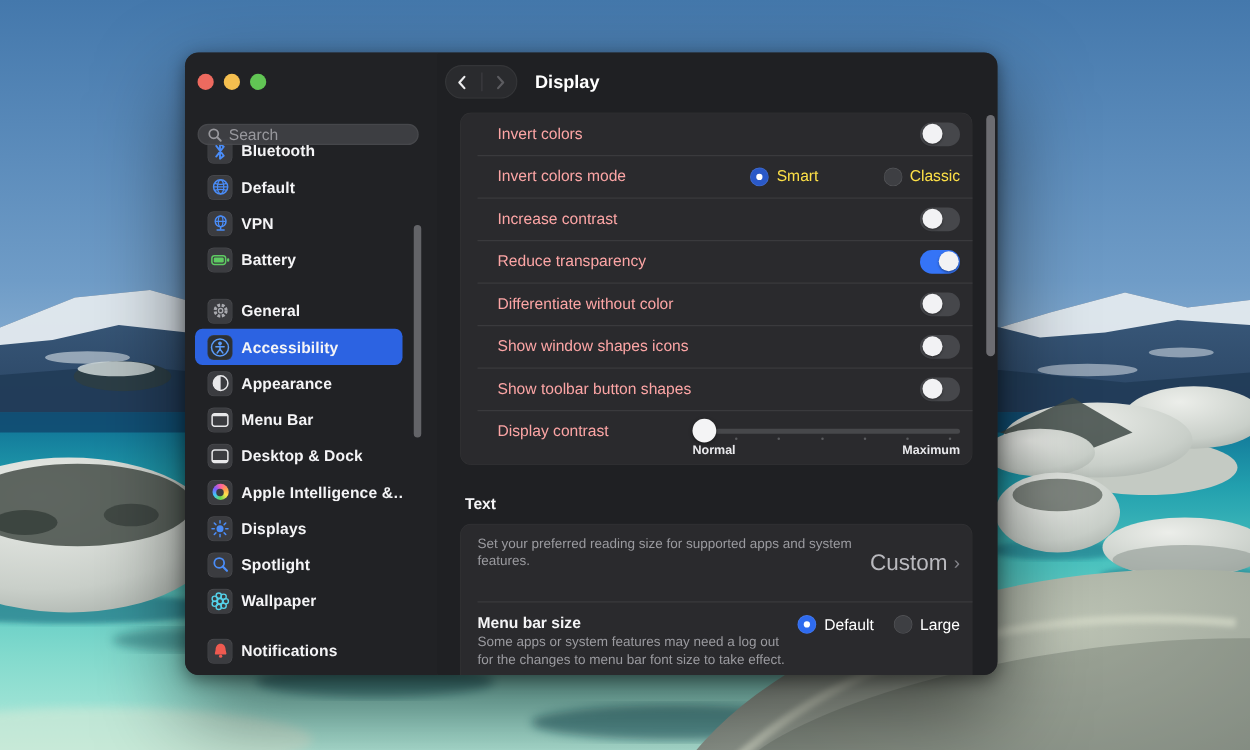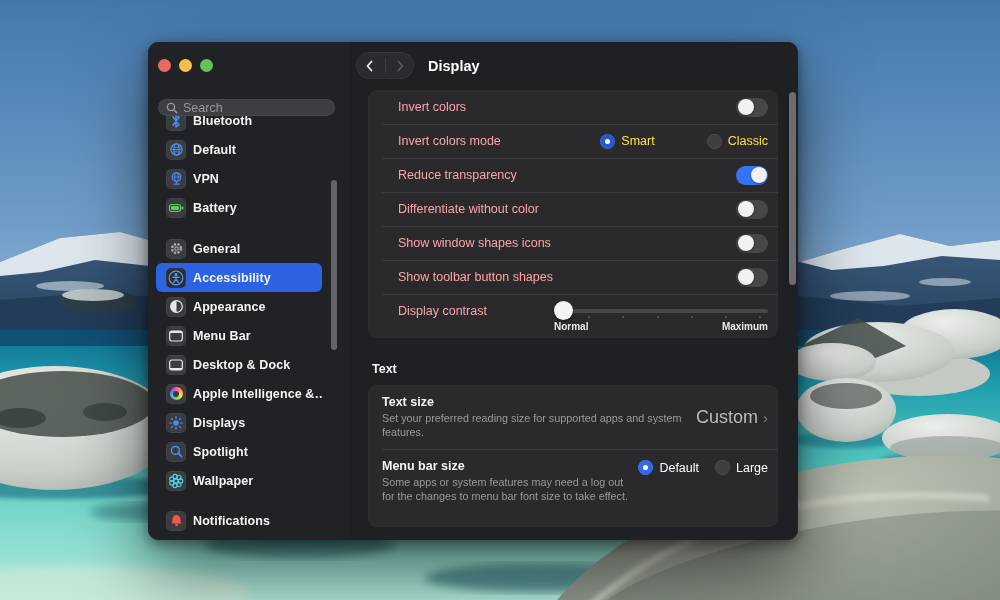--- a/index.html
+++ b/index.html
@@ -407,20 +407,26 @@
                 <span class="rdot sel"></span>
                 <span>Smart</span>
               </span>
             <span class="radio">
                 <span class="rdot"></span>
                 <span>Classic</span>
               </span>
           </div>
         </div>
         <div class="row">
+          <span class="rlabel">Increase contrast</span>
+          <span class="toggle off">
+              <span class="knob"></span>
+            </span>
+        </div>
+        <div class="row">
           <span class="rlabel">Reduce transparency</span>
           <span class="toggle on">
               <span class="knob"></span>
             </span>
         </div>
         <div class="row">
           <span class="rlabel">Differentiate without color</span>
           <span class="toggle off">
               <span class="knob"></span>
             </span>
@@ -454,21 +460,20 @@
             </div>
           </div>
         </div>
       </section>
 
       <h3 class="secthead">Text</h3>
 
       <section class="card">
         <div class="trow" style="min-height:62px">
           <div class="tleft">
-            <div class="tlabel">Text size</div>
             <div class="tdesc">Set your preferred reading size for supported apps and system features.</div>
           </div>
           <div class="tright">
             <span class="tvalue">Custom</span>
             <span class="chev">›</span>
           </div>
         </div>
         <div class="trow" style="min-height:78px">
           <div class="tleft">
             <div class="tlabel">Menu bar size</div>

